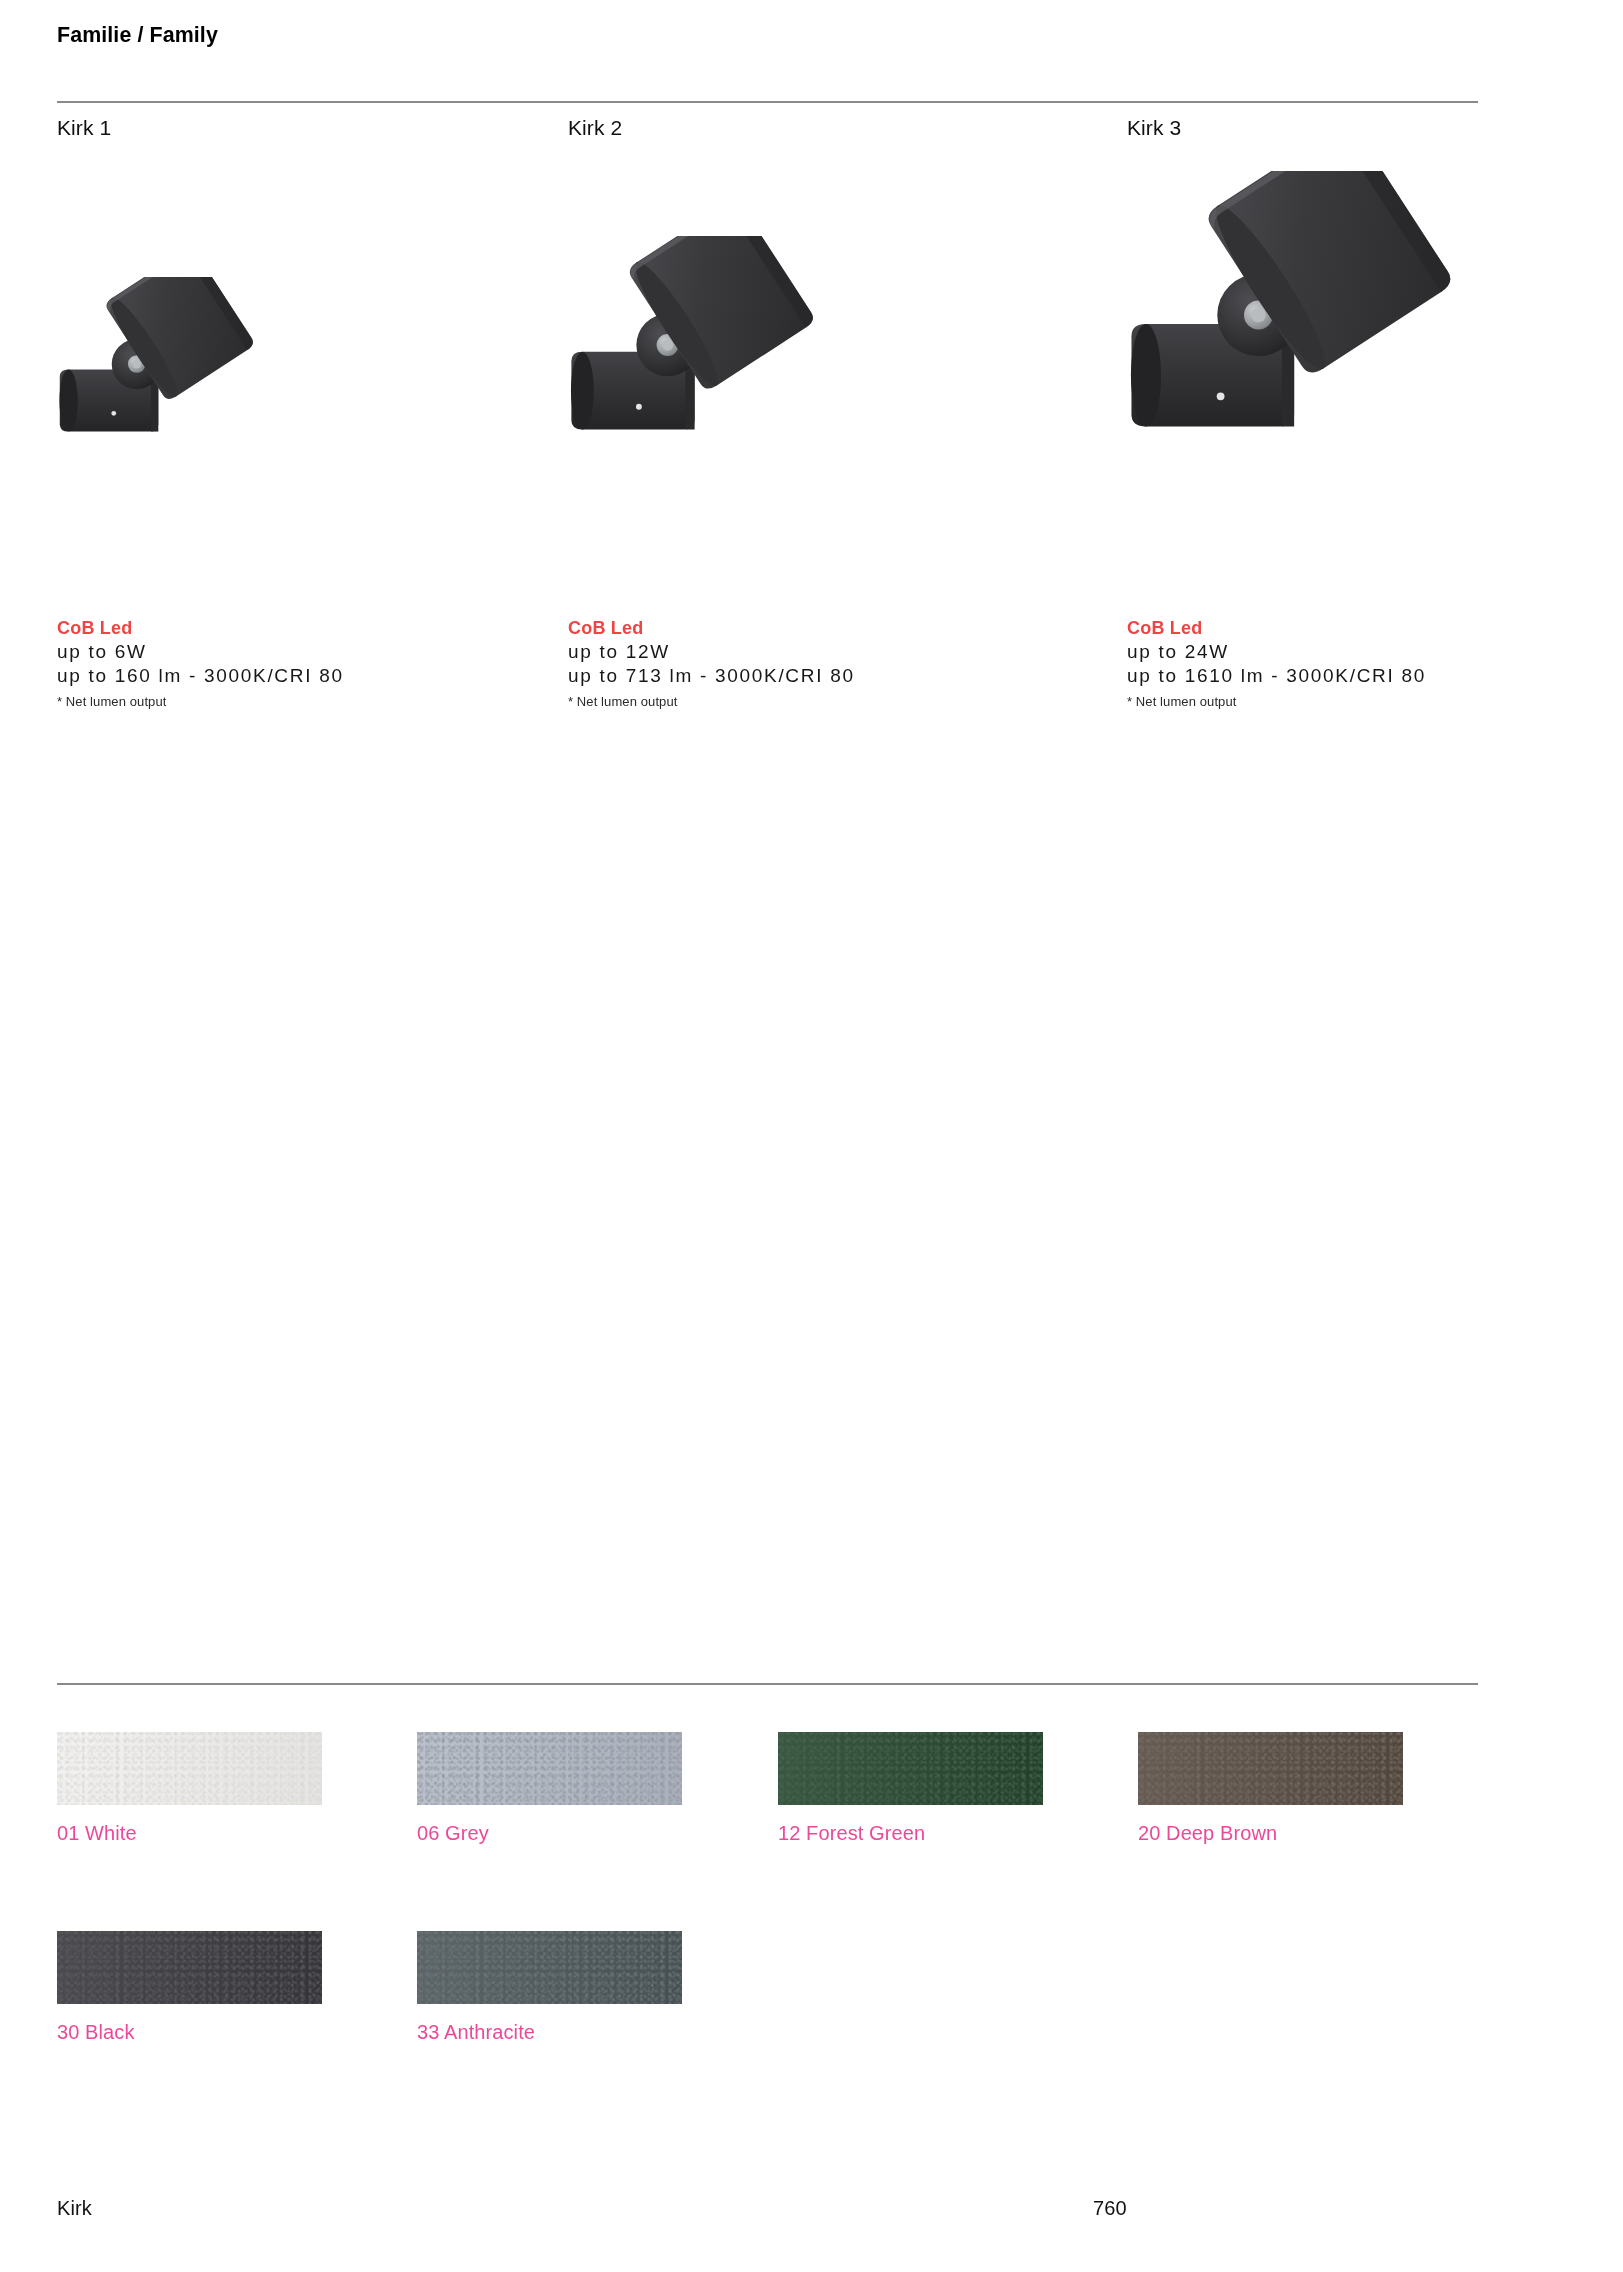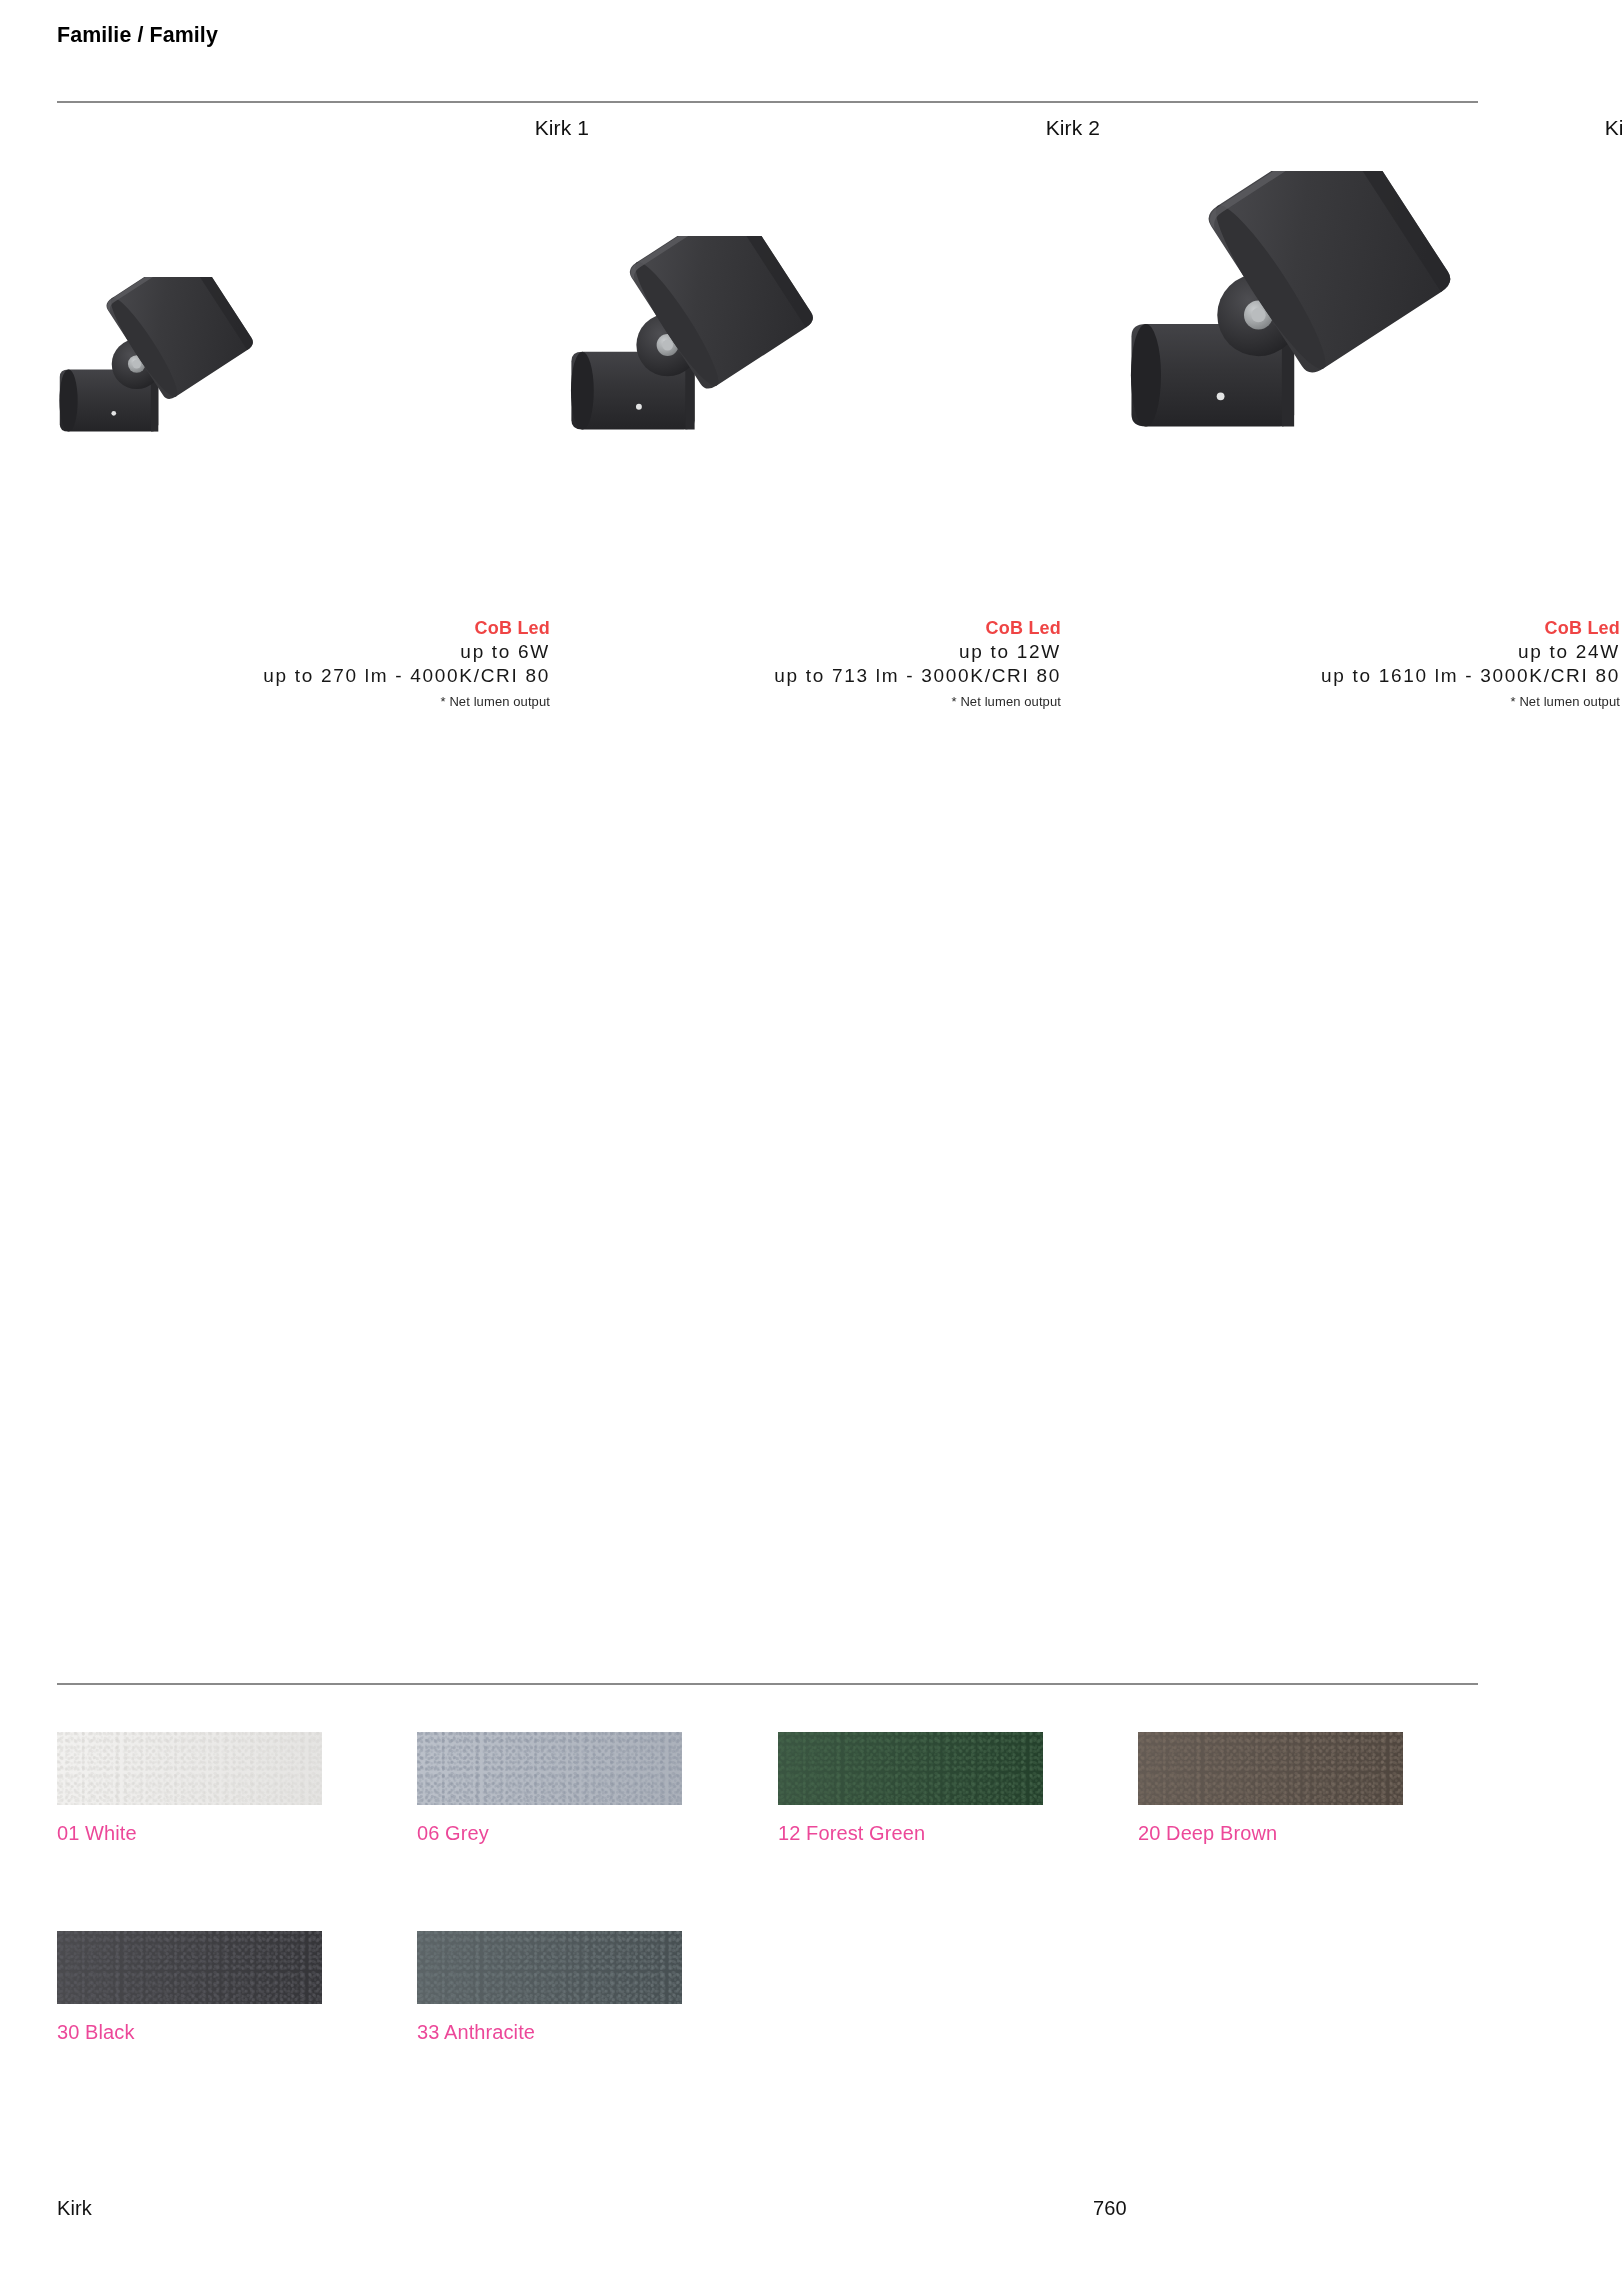--- a/index.html
+++ b/index.html
@@ -39,21 +39,20 @@
     width: 1421px;
     height: 1.9px;
     background: #8a8a8a;
   }
 
   
   .col {
     position: absolute;
     top: 117px;
     width: 532px;
-    text-align: right;
   }
   .col-1 { left: 57px; }
   .col-2 { left: 568px; }
   .col-3 { left: 1127px; }
 
   .col-title {
     font-size: 21px;
     font-weight: normal;
     color: #111;
     letter-spacing: 0.1px;
@@ -203,21 +202,21 @@
           <path d="M252 40 q0 -24 30 -24 h252 q30 0 30 24 v300 q0 24 -30 24 h-252 q-30 0 -30 -24 z" fill="url(#headG1)"></path>
           <ellipse cx="282" cy="190" rx="31" ry="174" fill="#323235"></ellipse>
           <path d="M534 16 q30 0 30 24 v300 q0 24 -30 24 z" fill="#272729" opacity="0.7"></path>
           <path d="M282 18 h250 q26 0 29 20 l-2 8 q-6 -16 -27 -16 h-250 q-22 0 -27 18 l-2 -9 q4 -21 29 -21 z" fill="#5d5d62" opacity="0.75"></path>
         </g>
       </svg>
     </div>
     <div class="spec">
       <div class="spec-title">CoB Led</div>
       <div class="spec-line">up to 6W</div>
-      <div class="spec-line">up to 270 lm - 4000K/CRI 80</div>
+      <div class="spec-line">up to 160 lm - 3000K/CRI 80</div>
       <div class="spec-note">* Net lumen output</div>
     </div>
   </div>
 
   <div class="col col-2">
     <div class="col-title">Kirk 2</div>
     <div class="product-stage">
       <svg class="lum" width="325" height="203" viewBox="0 0 770 480">
         <defs>
           <linearGradient id="headG2" x1="0" y1="0" x2="1" y2="1">

